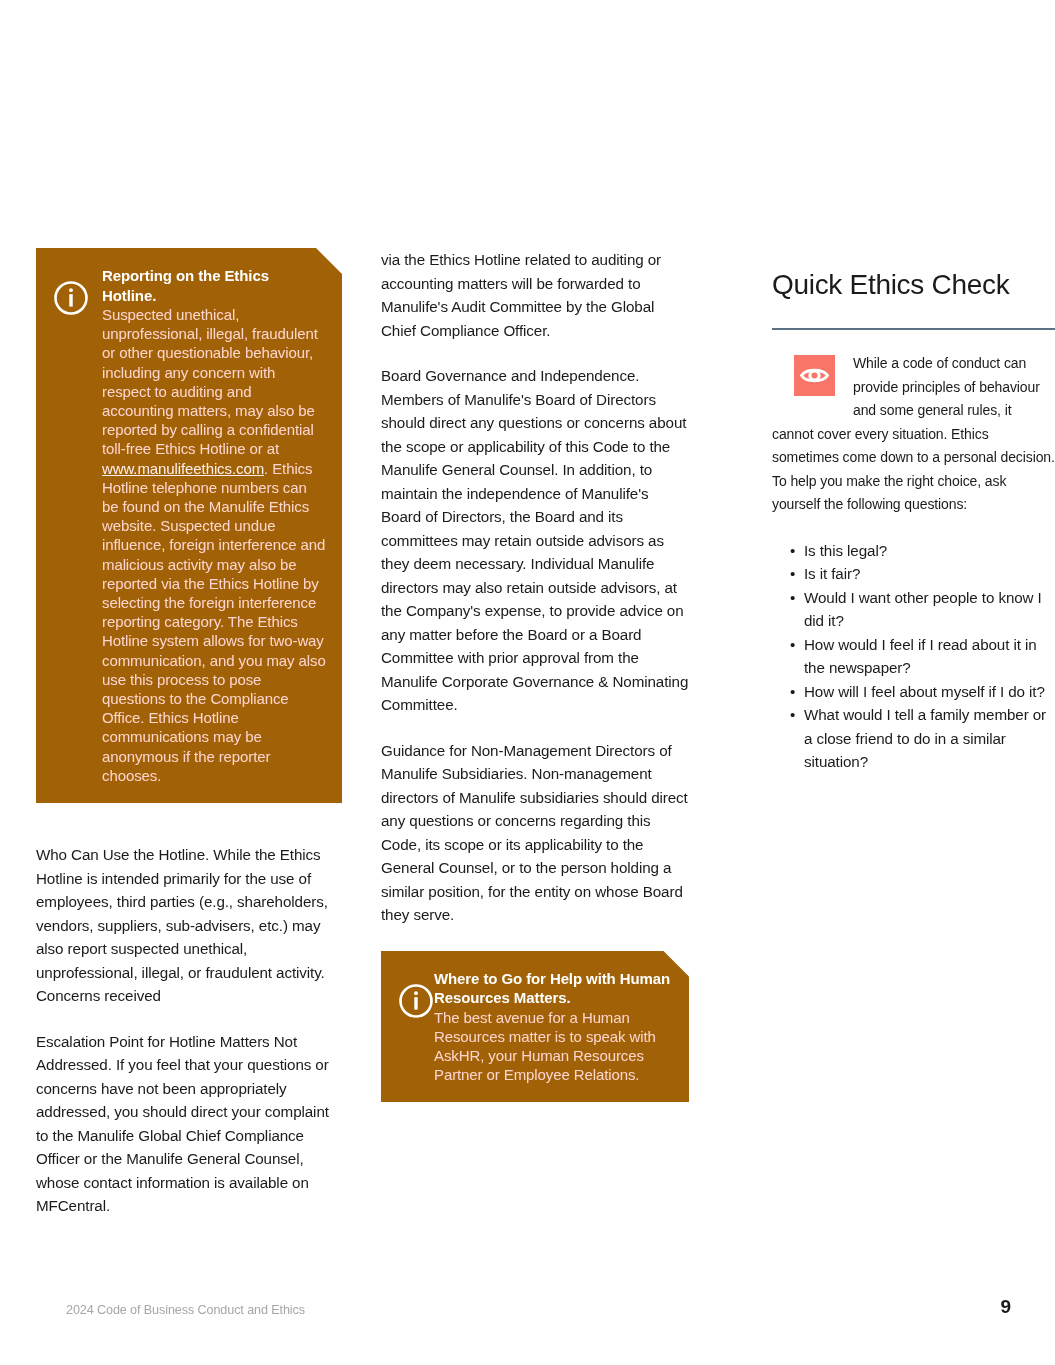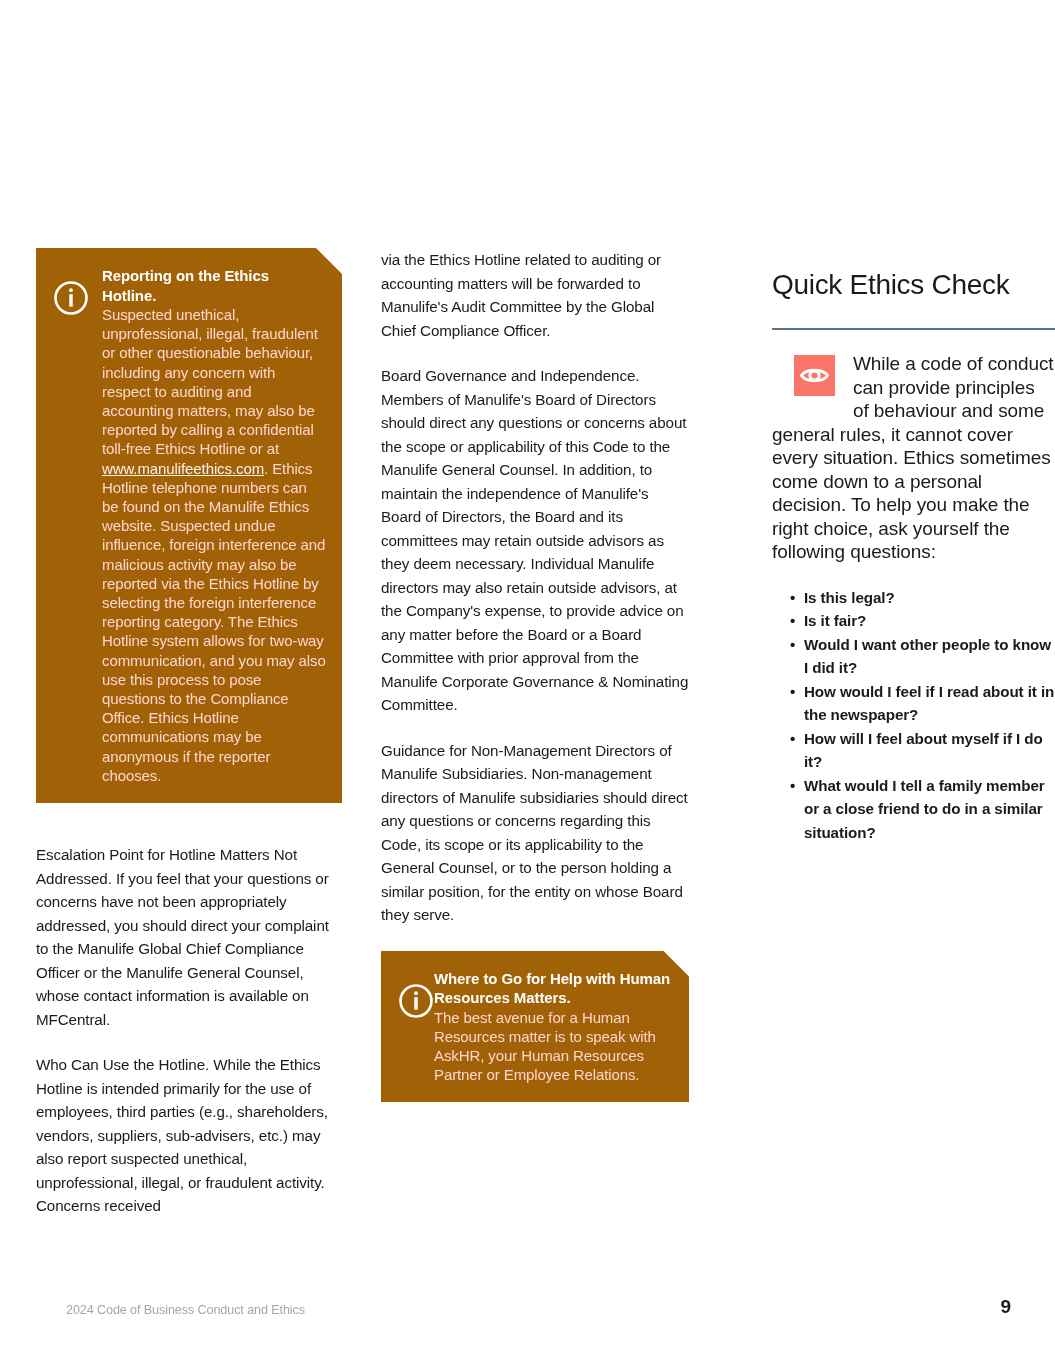--- a/index.html
+++ b/index.html
@@ -98,37 +98,36 @@
     width: 283px;
   }
   .eye-badge {
     float: left;
     width: 41px;
     height: 41px;
     background: #f87567;
     margin: 3px 18px 4px 22px;
   }
   .right-body {
-    font-size: 19px;
+    font-size: 14px;
     line-height: 23.5px;
     margin: 0;
     letter-spacing: -0.1px;
   }
   ul.checklist {
     margin: 22px 0 0 0;
     padding: 0 0 0 18px;
     list-style: none;
   }
   ul.checklist li {
     font-size: 15.2px;
     line-height: 23.5px;
     position: relative;
     padding-left: 14px;
     letter-spacing: -0.1px;
-    font-weight: bold;
   }
   ul.checklist li::before {
     content: "\2022";
     position: absolute;
     left: 0;
     top: 0;
     color: #1b1b1b;
   }
 
   
@@ -165,23 +164,23 @@
             <rect x="16.3" y="14.2" width="3.4" height="12.4" fill="#ffffff"></rect>
           </svg>
         </span>
         <div class="callout-text">
           <div class="callout-title">Reporting on the Ethics Hotline.</div>
           <div class="callout-body"><span>Suspected unethical, unprofessional, illegal, fraudulent or other questionable behaviour, including any concern with respect to auditing and accounting matters, may also be reported by calling a confidential toll-free Ethics Hotline or at </span><span class="callout-link">www.manulifeethics.com</span><span>. Ethics Hotline telephone numbers can be found on the Manulife Ethics website. Suspected undue influence, foreign interference and malicious activity may also be reported via the Ethics Hotline by selecting the foreign interference reporting category. The Ethics Hotline system allows for two-way communication, and you may also use this process to pose questions to the Compliance Office. Ethics Hotline communications may be anonymous if the reporter chooses.</span></div>
         </div>
       </div>
     </div>
 
+    <p class="body"><span class="lead">Who Can Use the Hotline.</span><span> While the Ethics Hotline is intended primarily for the use of employees, third parties (e.g., shareholders, vendors, suppliers, sub-advisers, etc.) may also report suspected unethical, unprofessional, illegal, or fraudulent activity. Concerns received</span></p>
+
     <p class="body"><span class="lead">Escalation Point for Hotline Matters Not Addressed.</span><span> If you feel that your questions or concerns have not been appropriately addressed, you should direct your complaint to the Manulife Global Chief Compliance Officer or the Manulife General Counsel, whose contact information is available on MFCentral.</span></p>
-
-    <p class="body"><span class="lead">Who Can Use the Hotline.</span><span> While the Ethics Hotline is intended primarily for the use of employees, third parties (e.g., shareholders, vendors, suppliers, sub-advisers, etc.) may also report suspected unethical, unprofessional, illegal, or fraudulent activity. Concerns received</span></p>
   </div>
 
   <div class="col col-mid">
 
     <p class="body"><span>via the Ethics Hotline related to auditing or accounting matters will be forwarded to Manulife's Audit Committee by the Global Chief Compliance Officer.</span></p>
 
     <p class="body"><span class="lead">Board Governance and Independence.</span><span> Members of Manulife's Board of Directors should direct any questions or concerns about the scope or applicability of this Code to the Manulife General Counsel. In addition, to maintain the independence of Manulife's Board of Directors, the Board and its committees may retain outside advisors as they deem necessary. Individual Manulife directors may also retain outside advisors, at the Company's expense, to provide advice on any matter before the Board or a Board Committee with prior approval from the Manulife Corporate Governance &amp; Nominating Committee.</span></p>
 
     <p class="body"><span class="lead">Guidance for Non-Management Directors of Manulife Subsidiaries.</span><span> Non-management directors of Manulife subsidiaries should direct any questions or concerns regarding this Code, its scope or its applicability to the General Counsel, or to the person holding a similar position, for the entity on whose Board they serve.</span></p>
 

